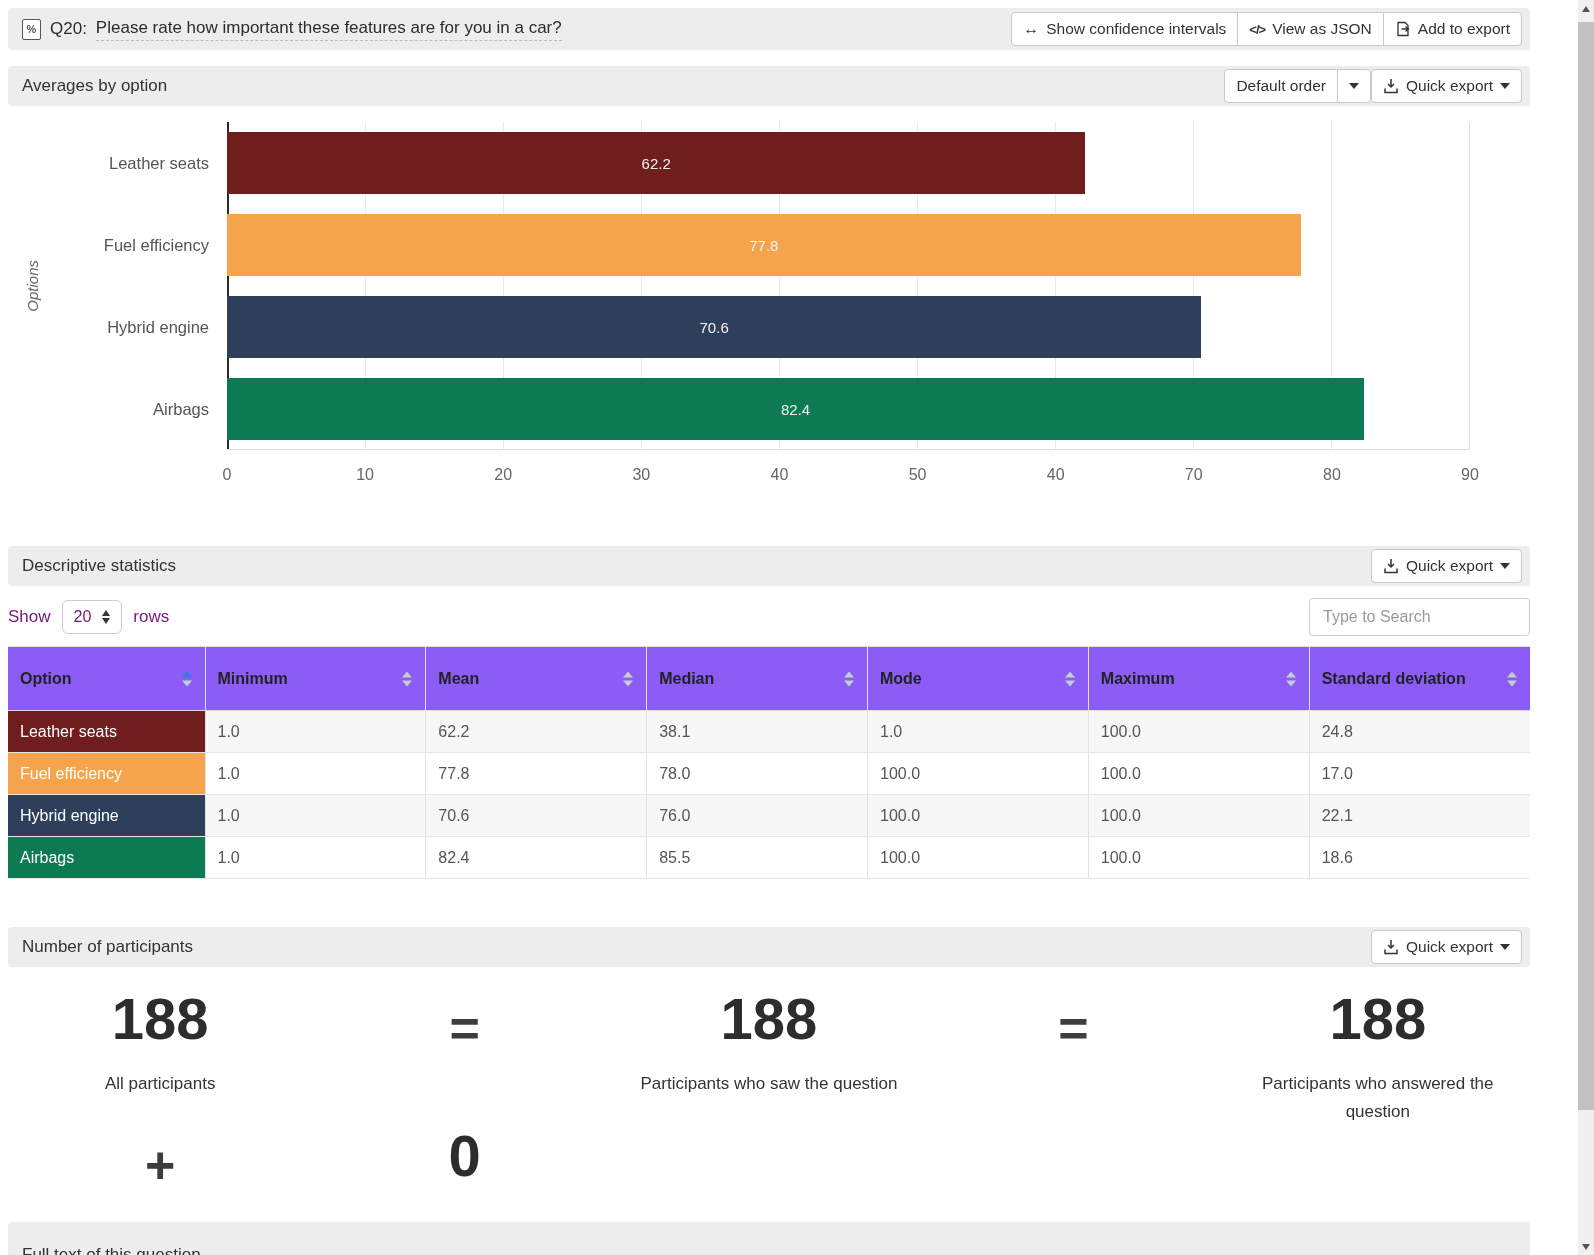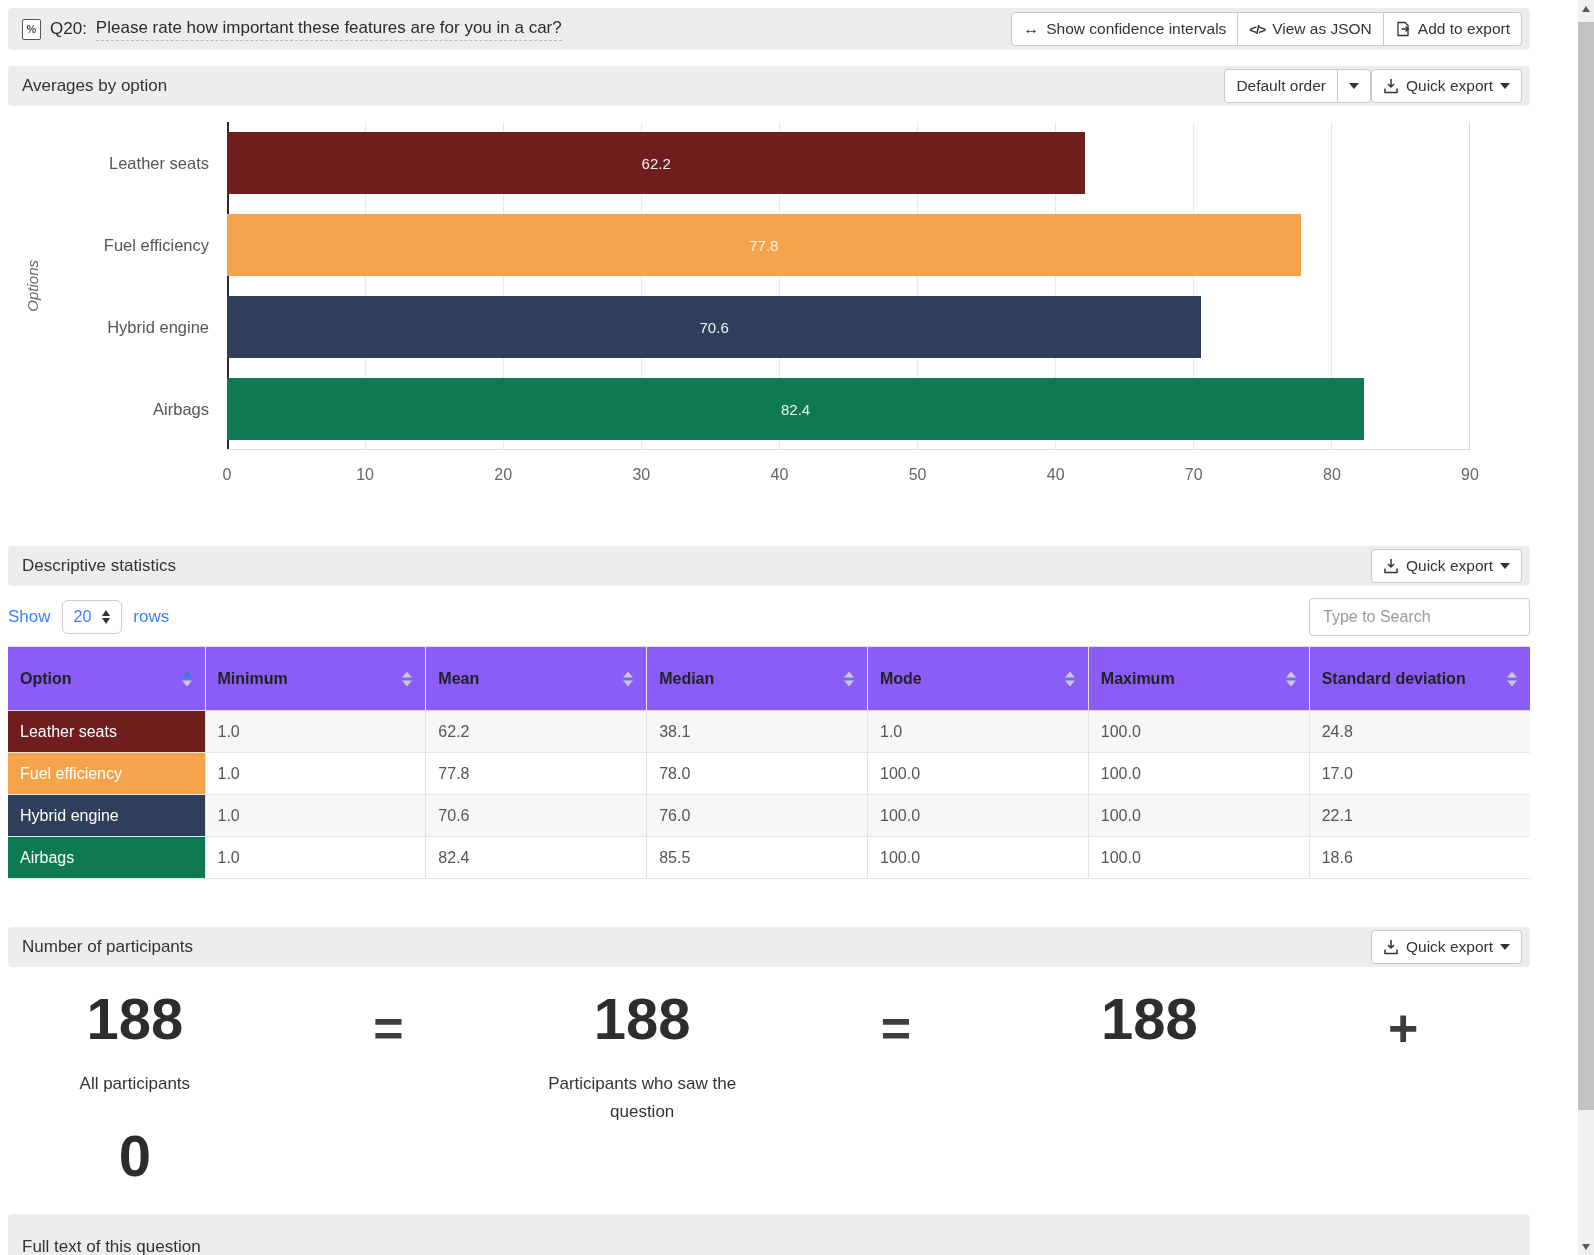--- a/index.html
+++ b/index.html
@@ -52,21 +52,21 @@
   .axis-line { position:absolute; left:0; top:0; bottom:0; width:2px; background:#2b2b2b; }
   .gridline { position:absolute; top:0; bottom:0; width:1px; background:#e9e9e9; }
   .band { height:82px; display:flex; align-items:center; }
   .bar { height:62px; position:relative; }
   .bar-val { position:absolute; left:50%; top:50%; transform:translate(-50%,-50%); color:#f2f2f2; font-size:15px; }
   .x-axis { position:relative; height:40px; margin-left:219px; width:1243px; }
   .tick { position:absolute; transform:translateX(-50%); top:16px; color:#666; font-size:16px; }
 
   
   .controls { display:flex; justify-content:space-between; align-items:center; margin:12px 0 10px; }
-  .show-group { display:flex; align-items:center; gap:11px; font-size:17px; color:#3b82f6; }
+  .show-group { display:flex; align-items:center; gap:11px; font-size:17px; color:#701a75; }
   .rows-select { display:flex; align-items:center; gap:11px; border:1px solid #ccc; border-radius:6px; padding:7px 11px; cursor:pointer; background:#fff; font-size:16px; }
   .spinner i { display:block; width:0; height:0; border-left:4.5px solid transparent; border-right:4.5px solid transparent; }
   .spinner .up { border-bottom:6px solid #333; margin-bottom:2.5px; }
   .spinner .down { border-top:6px solid #333; }
   .search-input { width:221px; height:38px; border:1px solid #ccc; border-radius:4px; padding:0 13px; font-size:16px; color:#333; outline:none; }
   .search-input::placeholder { color:#9a9a9a; }
 
   
   table.stats { border-collapse:collapse; width:1522px; table-layout:fixed; border-top:1px solid #e0e0e0; margin-bottom:48px; }
   .stats th {
@@ -79,21 +79,21 @@
   .stats td:last-child { border-right:none; }
   .stats tbody tr:nth-child(odd) td:not(.opt) { background:#f7f7f7; }
   .stats td.opt { color:#fff; }
   .sort { position:absolute; right:13px; top:50%; transform:translateY(-50%); }
   .sort i { display:block; width:0; height:0; border-left:5px solid transparent; border-right:5px solid transparent; }
   .sort .up { border-bottom:6px solid #c3cdd4; margin-bottom:3px; }
   .sort .down { border-top:6px solid #c3cdd4; }
   th.sorted .sort .up { border-bottom-color:#2f7ed8; }
 
   
-  .pgrid { display:grid; grid-template-columns:repeat(6,1fr); width:1522px; margin:22px 0 27px; }
+  .pgrid { display:grid; grid-template-columns:repeat(5,1fr); width:1522px; margin:22px 0 27px; }
   .pstat { text-align:center; }
   .pnum { font-size:58px; font-weight:bold; color:#2d2d2d; line-height:1.05; }
   .plab { margin-top:20px; font-size:17px; color:#333; line-height:1.65; padding:0 4px; }
   .pop { text-align:center; font-size:52px; font-weight:bold; color:#3d3d3d; padding-top:9px; }
 
   .fulltext-bar { height:66px; align-items:center; }
 
   
   .scrollbar { position:absolute; top:0; right:0; width:16px; height:1255px; background:#f0f0f0; }
   .sb-arrow { position:absolute; left:0; width:16px; height:17px; display:flex; align-items:center; justify-content:center; cursor:pointer; }
@@ -343,20 +343,21 @@
         <div class="plab">All participants</div>
       </div>
       <div class="pop">=</div>
       <div class="pstat">
         <div class="pnum">188</div>
         <div class="plab">Participants who saw the question</div>
       </div>
       <div class="pop">=</div>
       <div class="pstat">
         <div class="pnum">188</div>
+        <div class="plab">Participants who answered the question</div>
       </div>
       <div class="pop">+</div>
       <div class="pstat">
         <div class="pnum">0</div>
       </div>
     </div>
 
   <div class="hbar fulltext-bar">
     <span>Full text of this question</span>
   </div>

